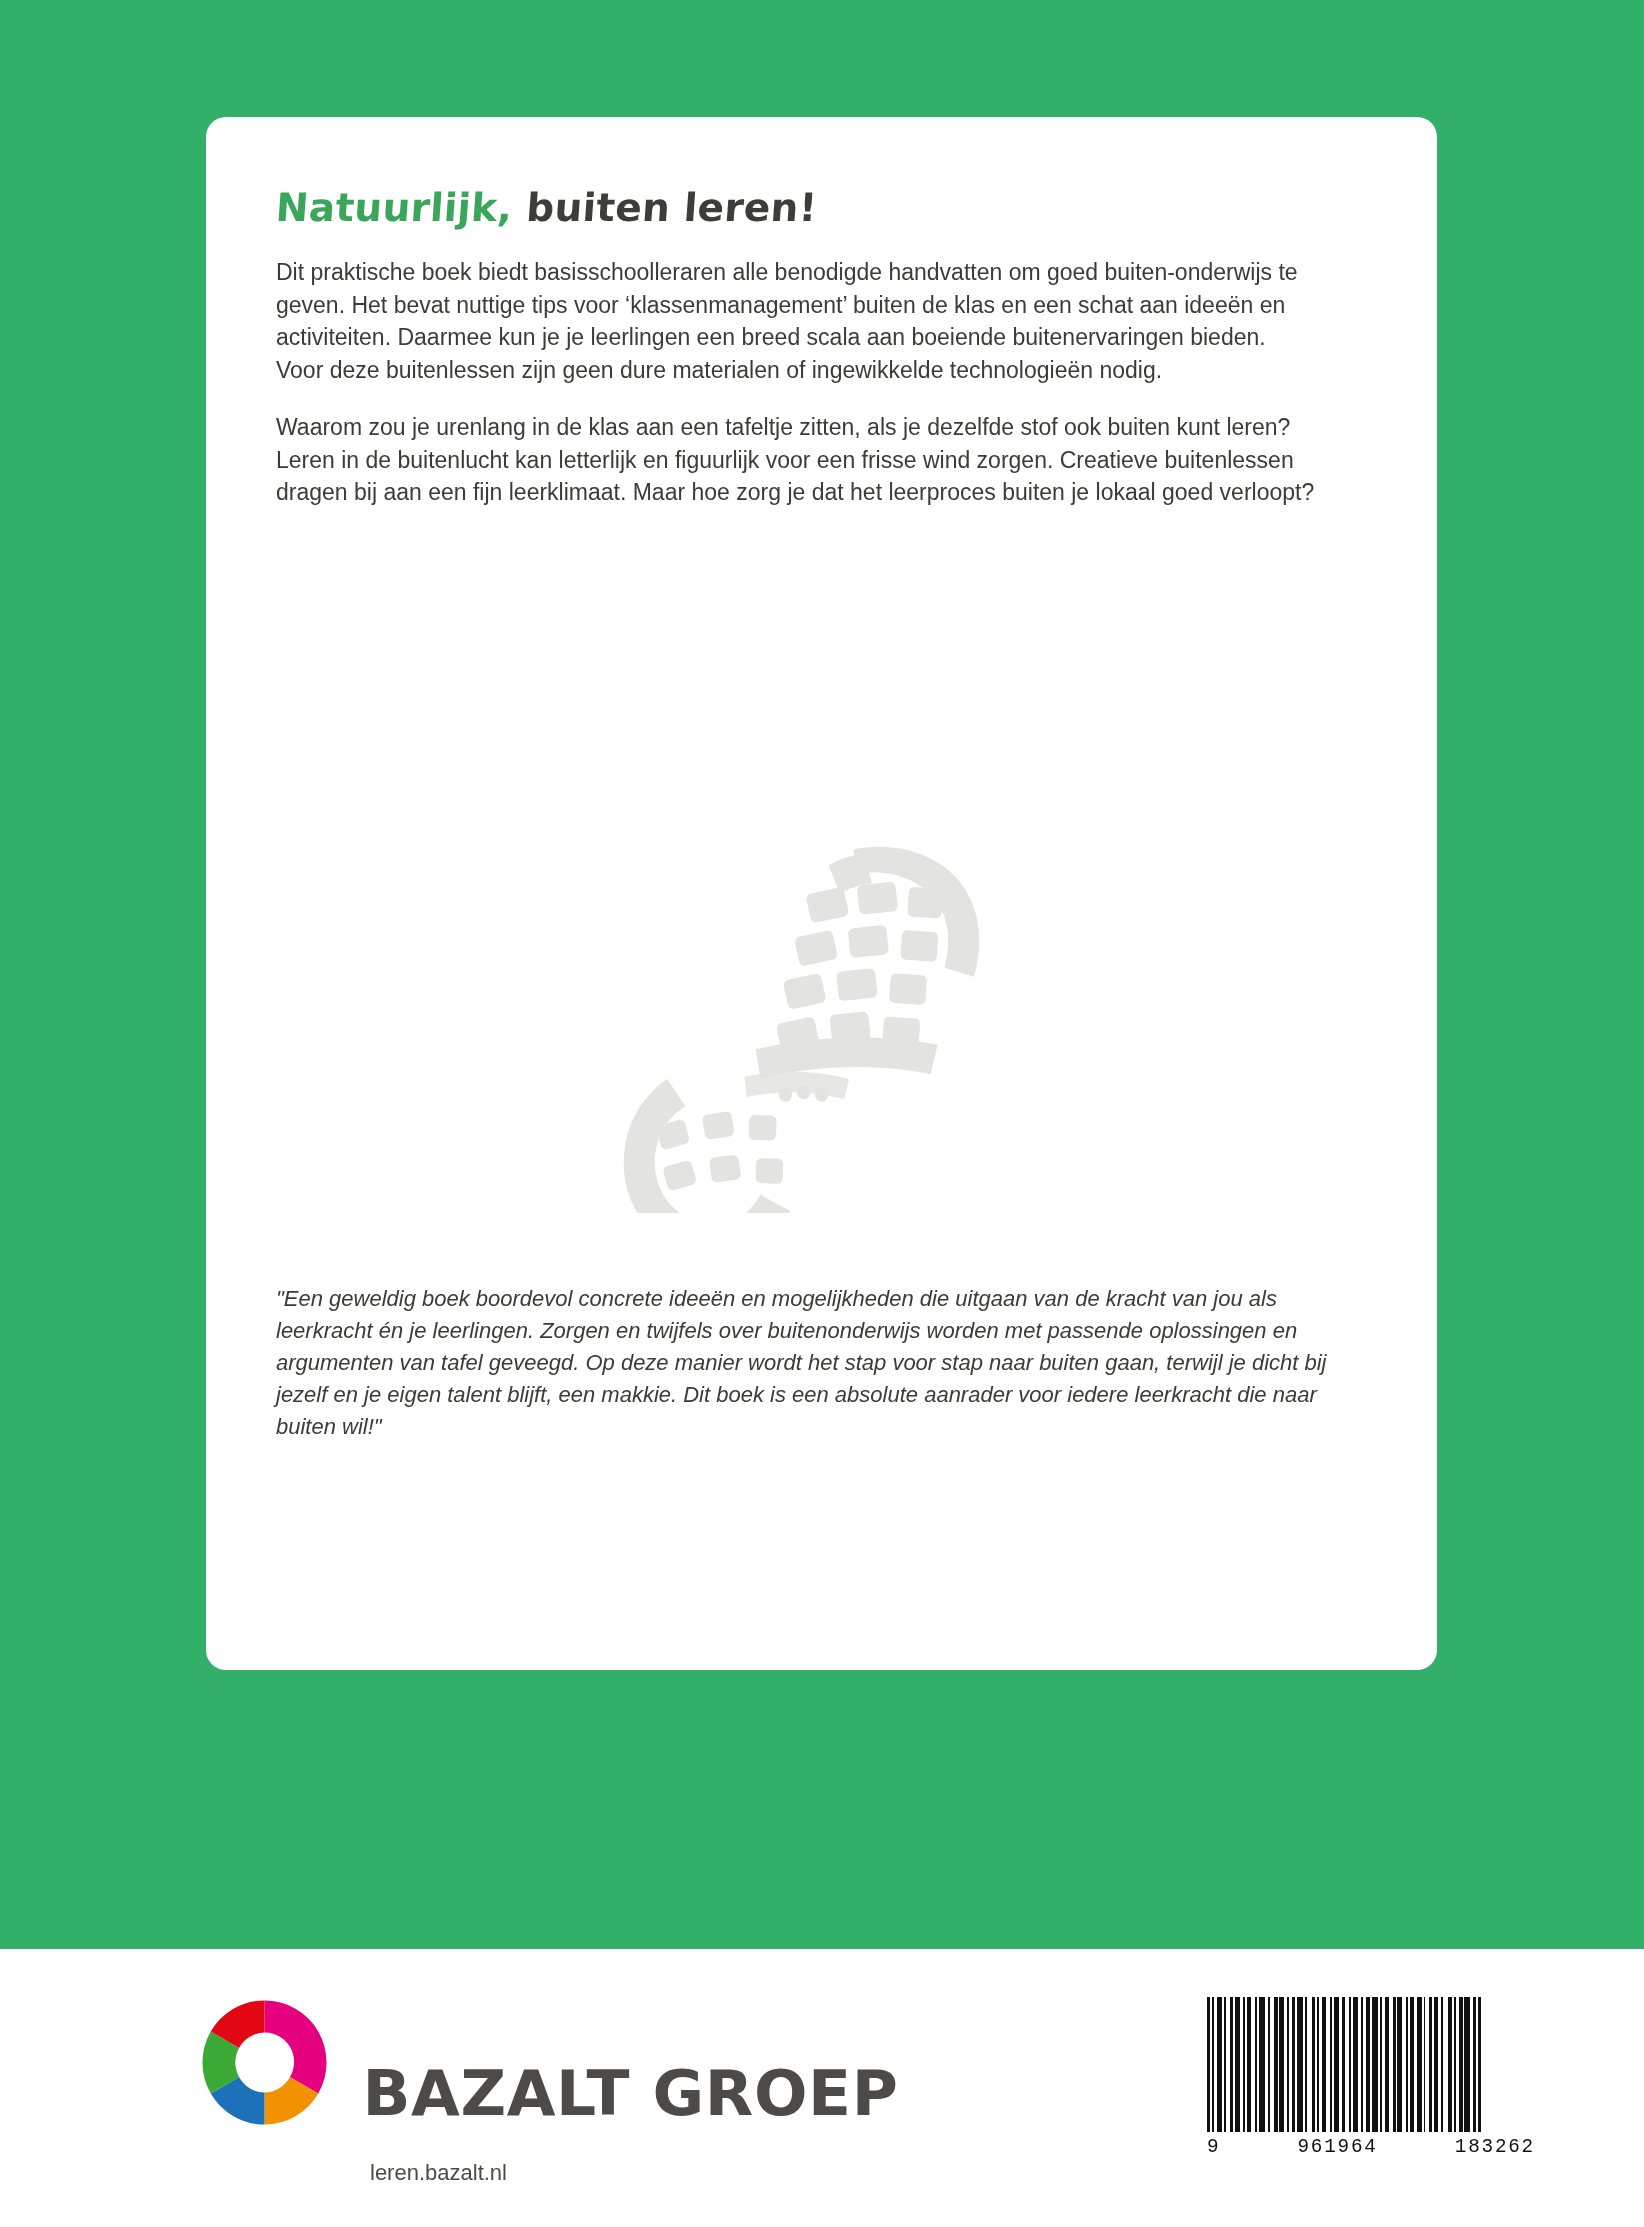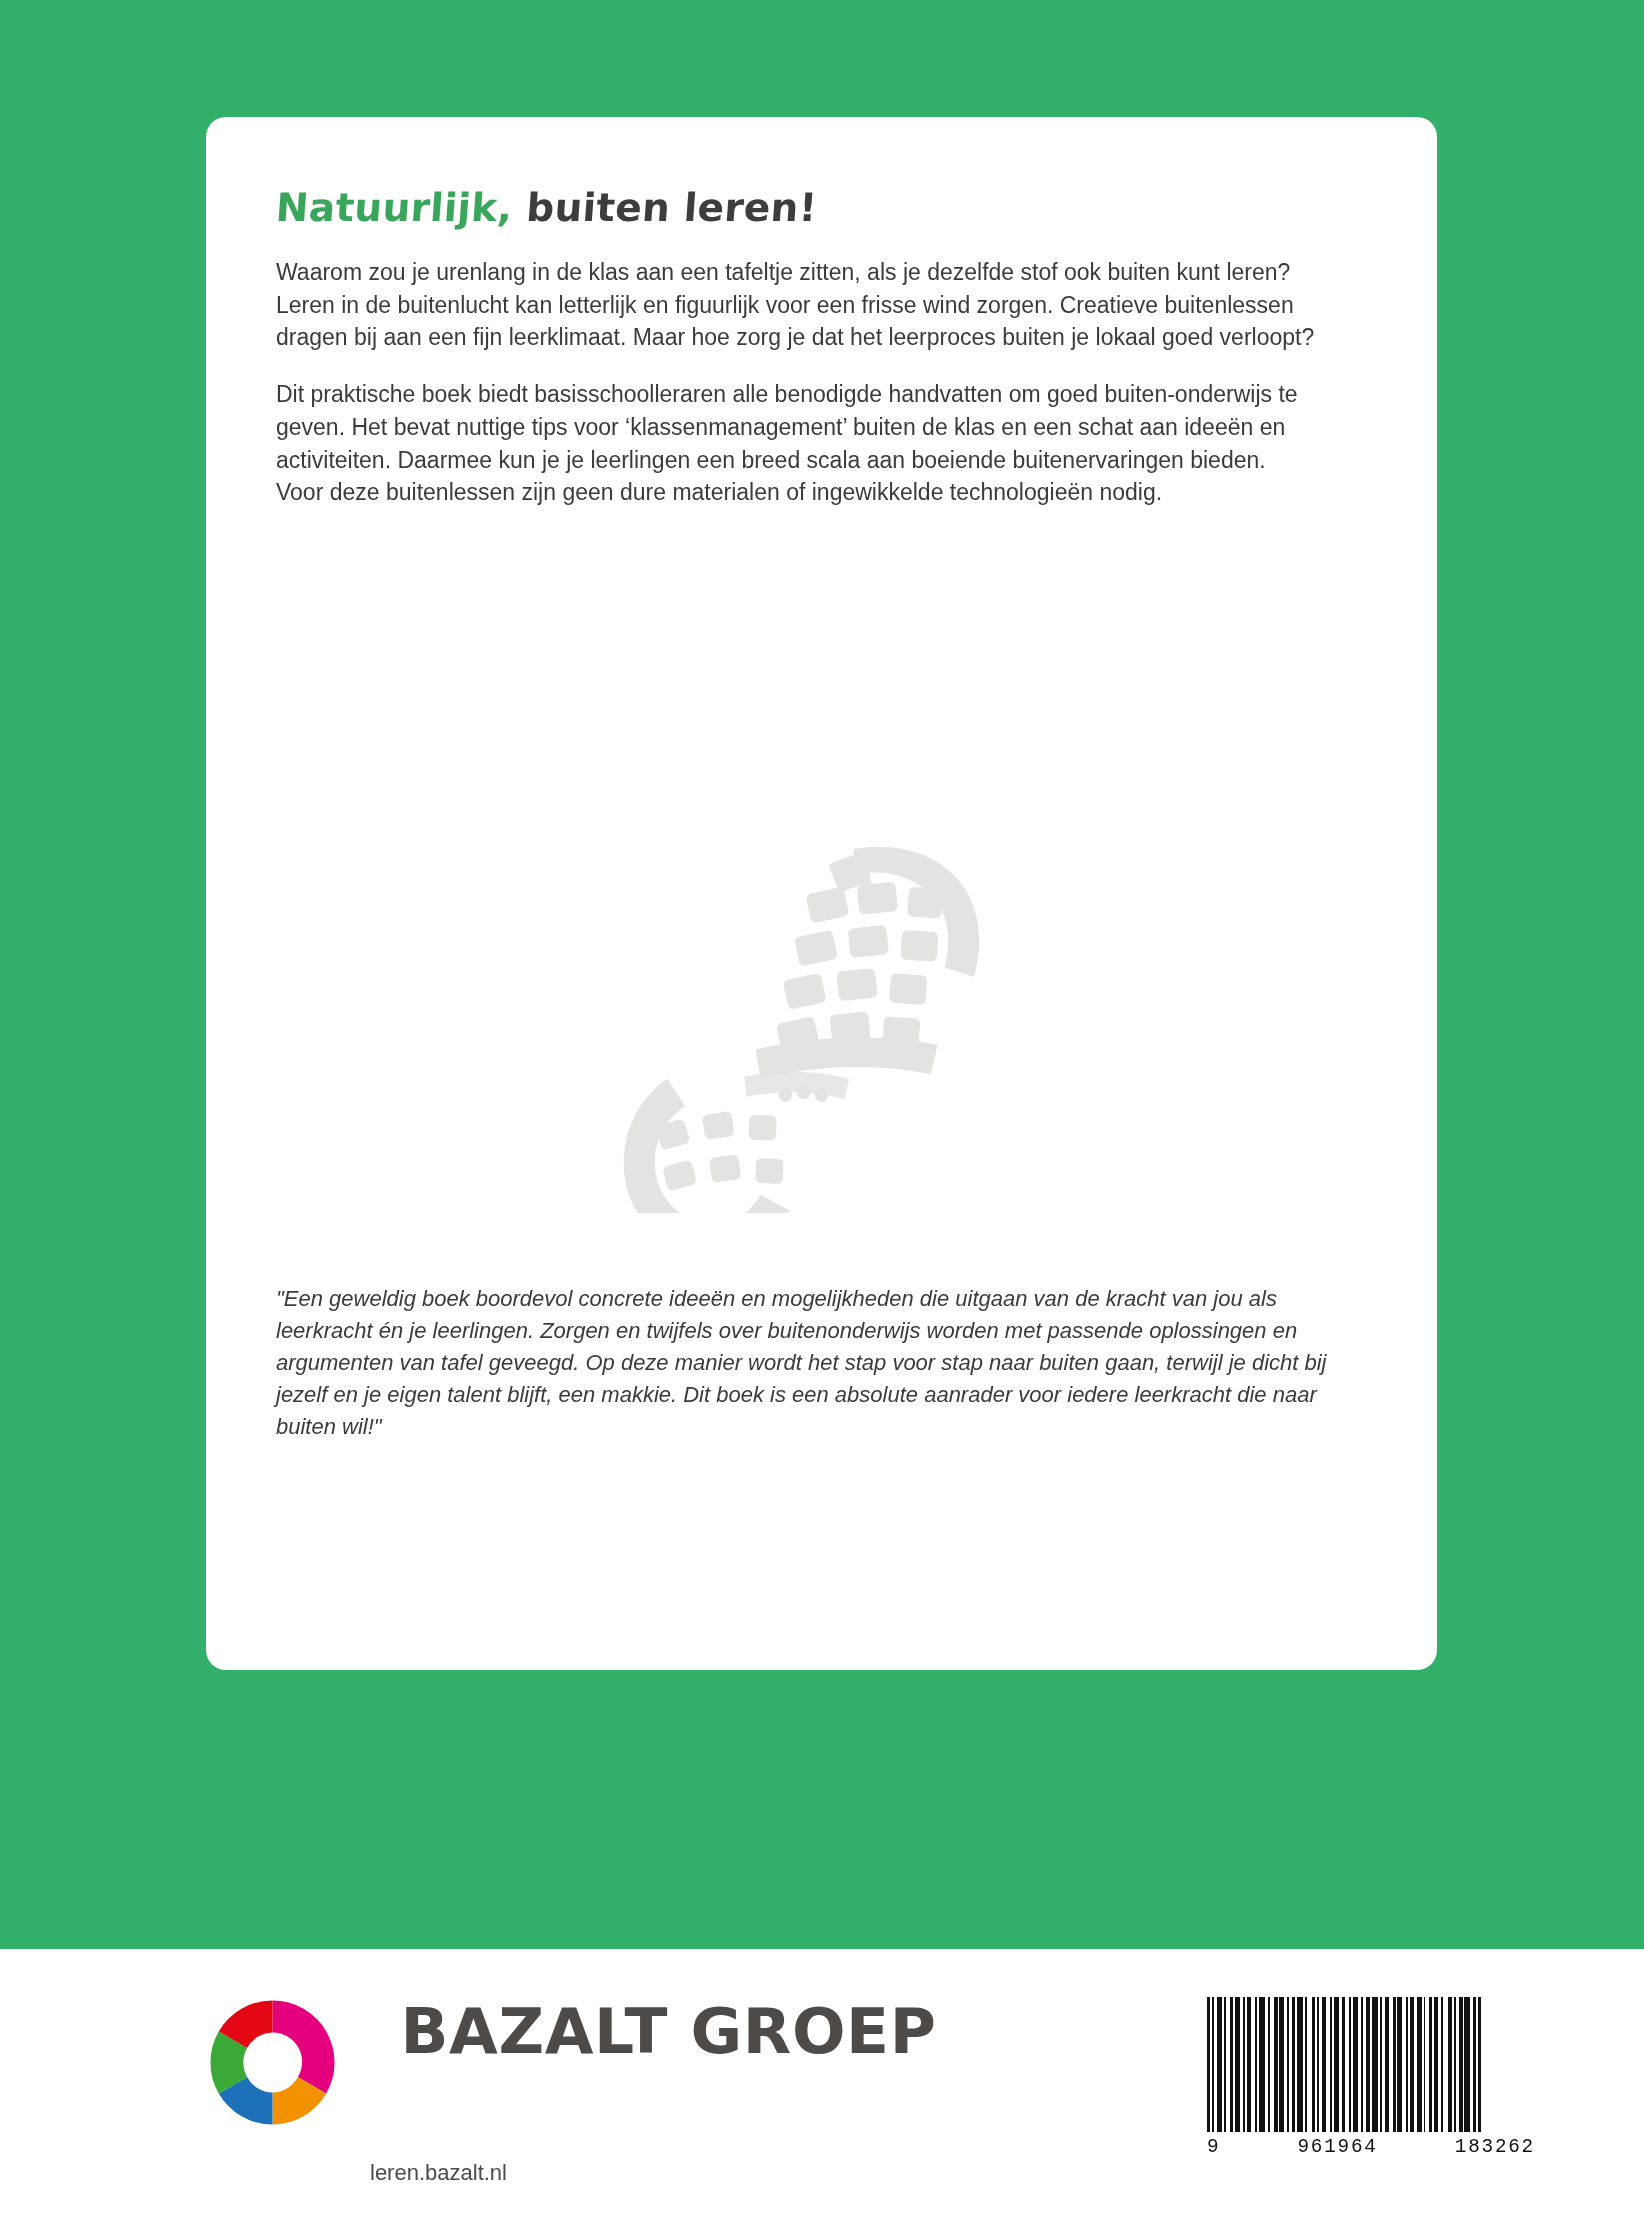--- a/index.html
+++ b/index.html
@@ -106,25 +106,24 @@
     position: absolute;
     left: 0;
     top: 1949px;
     width: 1644px;
     height: 279px;
     background: #ffffff;
   }
 
   .logo-row {
     position: absolute;
-    left: 205px;
+    left: 197px;
     top: 46px;
     display: flex;
-    align-items: flex-start;
-    gap: 30px;
+    align-items: flex-end;
   }
   .logo-mark {
     width: 135px;
     height: 135px;
     position: relative;
   }
   .logo-text {
     font-family: "DejaVu Sans", sans-serif;
     font-size: 63px;
     font-weight: bold;
@@ -216,24 +215,24 @@
         </g>
       </svg>
     </div>
 
     <div class="card-inner">
       <h1 class="headline">
         <span class="hl-green">Natuurlijk,</span><span class="hl-dark"> buiten leren!</span>
       </h1>
 
       <div class="body-text">
+        <p style="white-space:pre-line">Dit praktische boek biedt basisschoolleraren alle benodigde handvatten om goed buiten-onderwijs te geven. Het bevat nuttige tips voor ‘klassenmanagement’ buiten de klas en een schat aan ideeën en activiteiten. Daarmee kun je je leerlingen een breed scala aan boeiende buitenervaringen bieden.
+Voor deze buitenlessen zijn geen dure materialen of ingewikkelde technologieën nodig.</p>
         <p style="white-space:pre-line">Waarom zou je urenlang in de klas aan een tafeltje zitten, als je dezelfde stof ook buiten kunt leren?
 Leren in de buitenlucht kan letterlijk en figuurlijk voor een frisse wind zorgen. Creatieve buitenlessen dragen bij aan een fijn leerklimaat. Maar hoe zorg je dat het leerproces buiten je lokaal goed verloopt?</p>
-        <p style="white-space:pre-line">Dit praktische boek biedt basisschoolleraren alle benodigde handvatten om goed buiten-onderwijs te geven. Het bevat nuttige tips voor ‘klassenmanagement’ buiten de klas en een schat aan ideeën en activiteiten. Daarmee kun je je leerlingen een breed scala aan boeiende buitenervaringen bieden.
-Voor deze buitenlessen zijn geen dure materialen of ingewikkelde technologieën nodig.</p>
       </div>
     </div>
 
     <div class="quote-wrap">
       <p class="quote">"Een geweldig boek boordevol concrete ideeën en mogelijkheden die uitgaan van de kracht van jou als leerkracht én je leerlingen. Zorgen en twijfels over buitenonderwijs worden met passende oplossingen en argumenten van tafel geveegd. Op deze manier wordt het stap voor stap naar buiten gaan, terwijl je dicht bij jezelf en je eigen talent blijft, een makkie. Dit boek is een absolute aanrader voor iedere leerkracht die naar buiten wil!"</p>
     </div>
 
   </div>
 </div>
 

